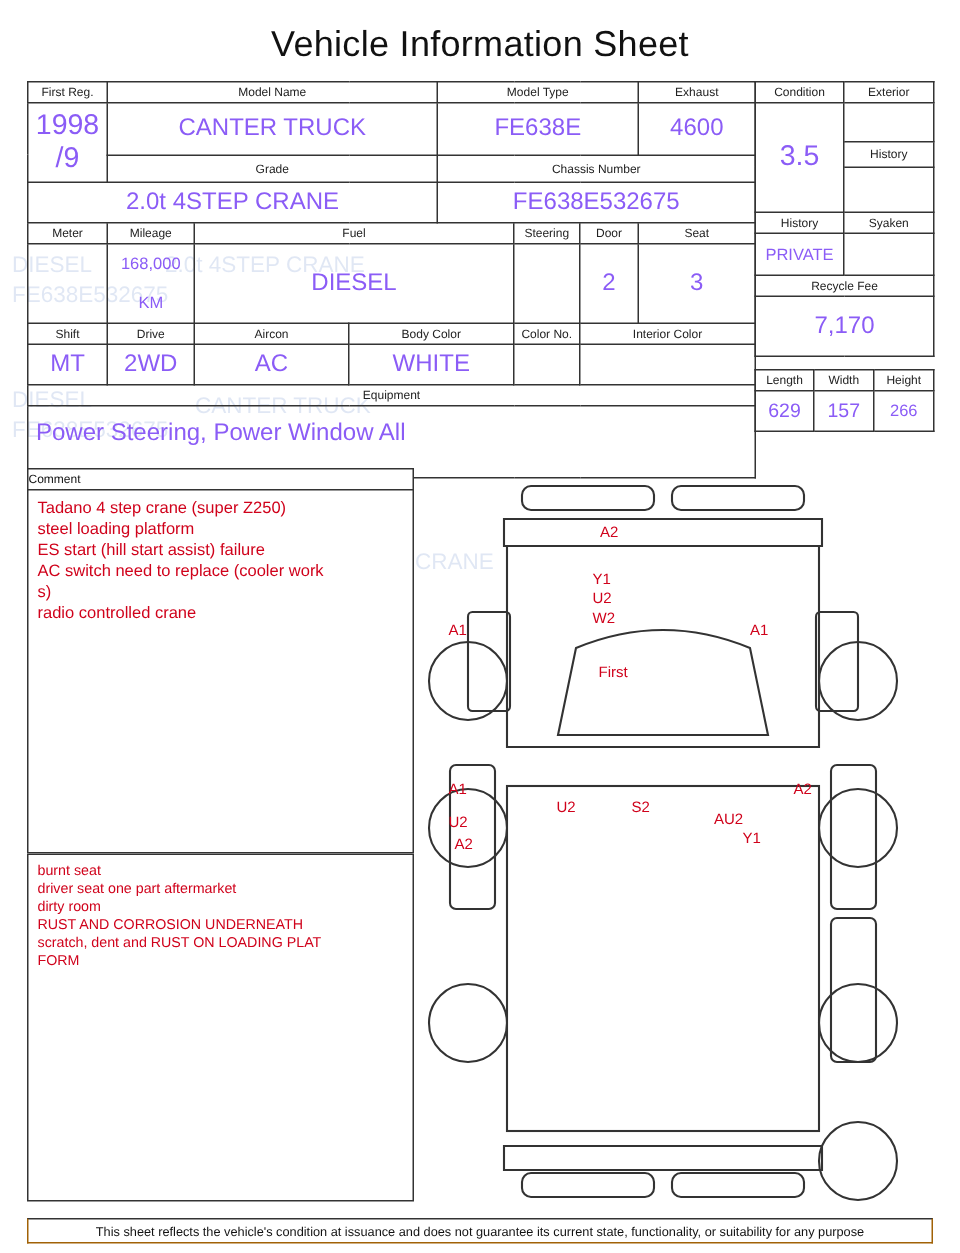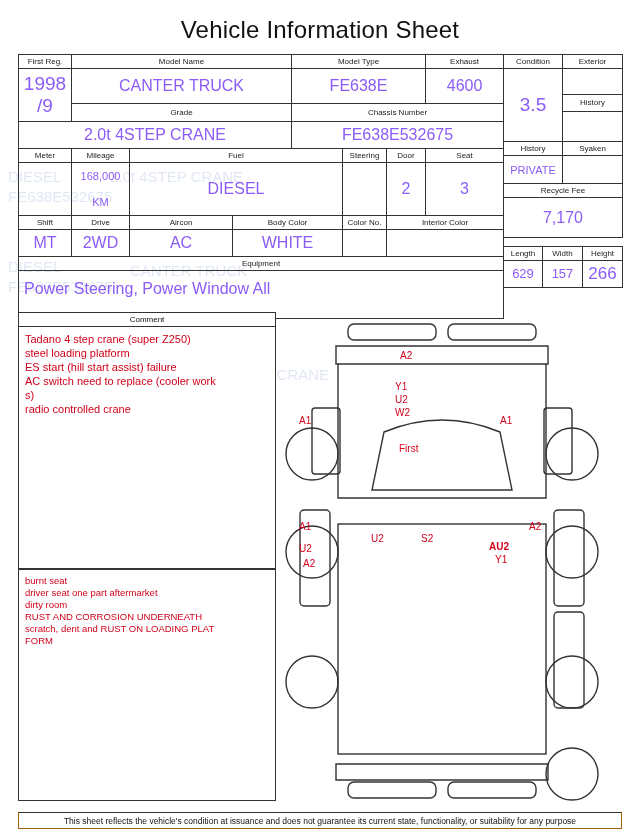--- a/index.html
+++ b/index.html
@@ -109,21 +109,20 @@
   .diagram-col {
     float: left;
     width: 346px;
     position: relative;
     height: 500px;
   }
   .panel-head {
     border: 1px solid #333;
     border-bottom: none;
     font-size: 8px;
-    text-align: center;
     height: 13px;
     line-height: 13px;
     background: #fff;
   }
   .panel-body {
     border: 1px solid #333;
     background: #fff;
     color: #d0021b;
     font-size: 11px;
     line-height: 14px;
@@ -316,21 +315,21 @@
         </colgroup>
         <tbody>
             <tr>
           <td class="hdr">Length</td>
           <td class="hdr">Width</td>
           <td class="hdr">Height</td>
         </tr>
         <tr>
           <td class="val sm" style="height:22px; font-size:13px;">629</td>
           <td class="val sm" style="height:22px; font-size:13px;">157</td>
-          <td class="val sm" style="height:22px; font-size:17px;">266</td>
+          <td class="val sm" style="height:22px; font-size:11px;">266</td>
         </tr>
       </tbody>
         </table>
     </div>
     <div class="clear"></div>
   </div>
 
   <div class="lower">
     <div class="comment-col">
       <div class="panel-head">Comment</div>
@@ -391,21 +390,21 @@
       <div class="dmark" style="left:119px; top:82px;">U2</div>
       <div class="dmark" style="left:119px; top:95px;">W2</div>
       <div class="dmark" style="left:23px; top:103px;">A1</div>
       <div class="dmark" style="left:224px; top:103px;">A1</div>
       <div class="dmark" style="left:123px; top:131px;">First</div>
       <div class="dmark" style="left:23px; top:209px;">A1</div>
       <div class="dmark" style="left:23px; top:231px;">U2</div>
       <div class="dmark" style="left:95px; top:221px;">U2</div>
       <div class="dmark" style="left:145px; top:221px;">S2</div>
       <div class="dmark" style="left:253px; top:209px;">A2</div>
-      <div class="dmark" style="left:213px; top:229px;font-weight:bold;">AU2</div>
+      <div class="dmark" style="left:200px; top:229px;">AU2</div>
       <div class="dmark" style="left:219px; top:242px;">Y1</div>
       <div class="dmark" style="left:27px; top:246px;">A2</div>
     </div>
     <div class="clear"></div>
   </div>
 
   <div class="footer">This sheet reflects the vehicle's condition at issuance and does not guarantee its current state, functionality, or suitability for any purpose</div>
 
 </div>
 

